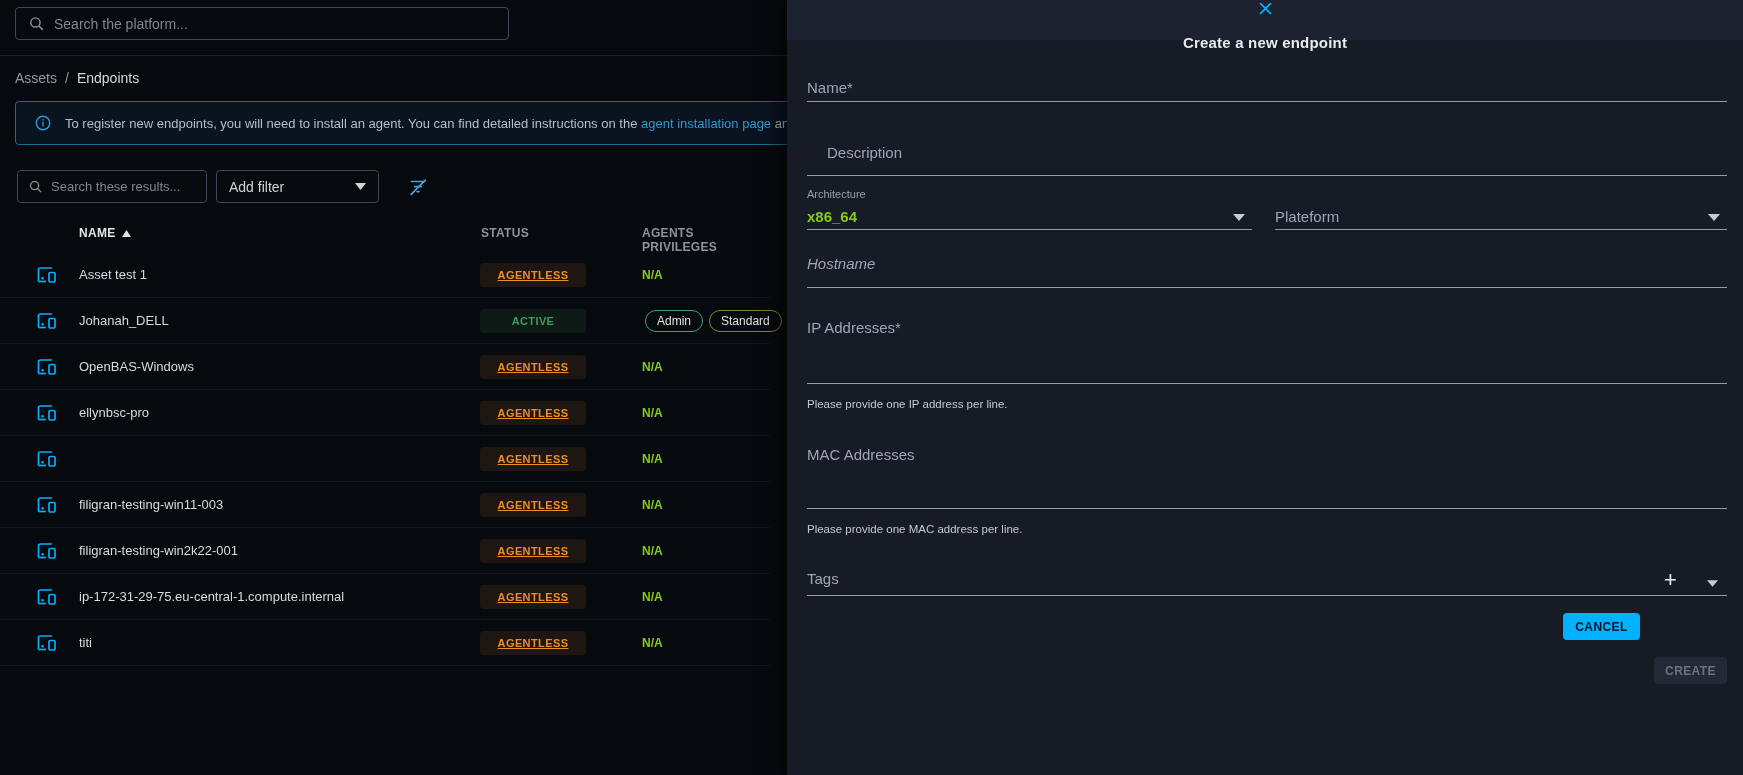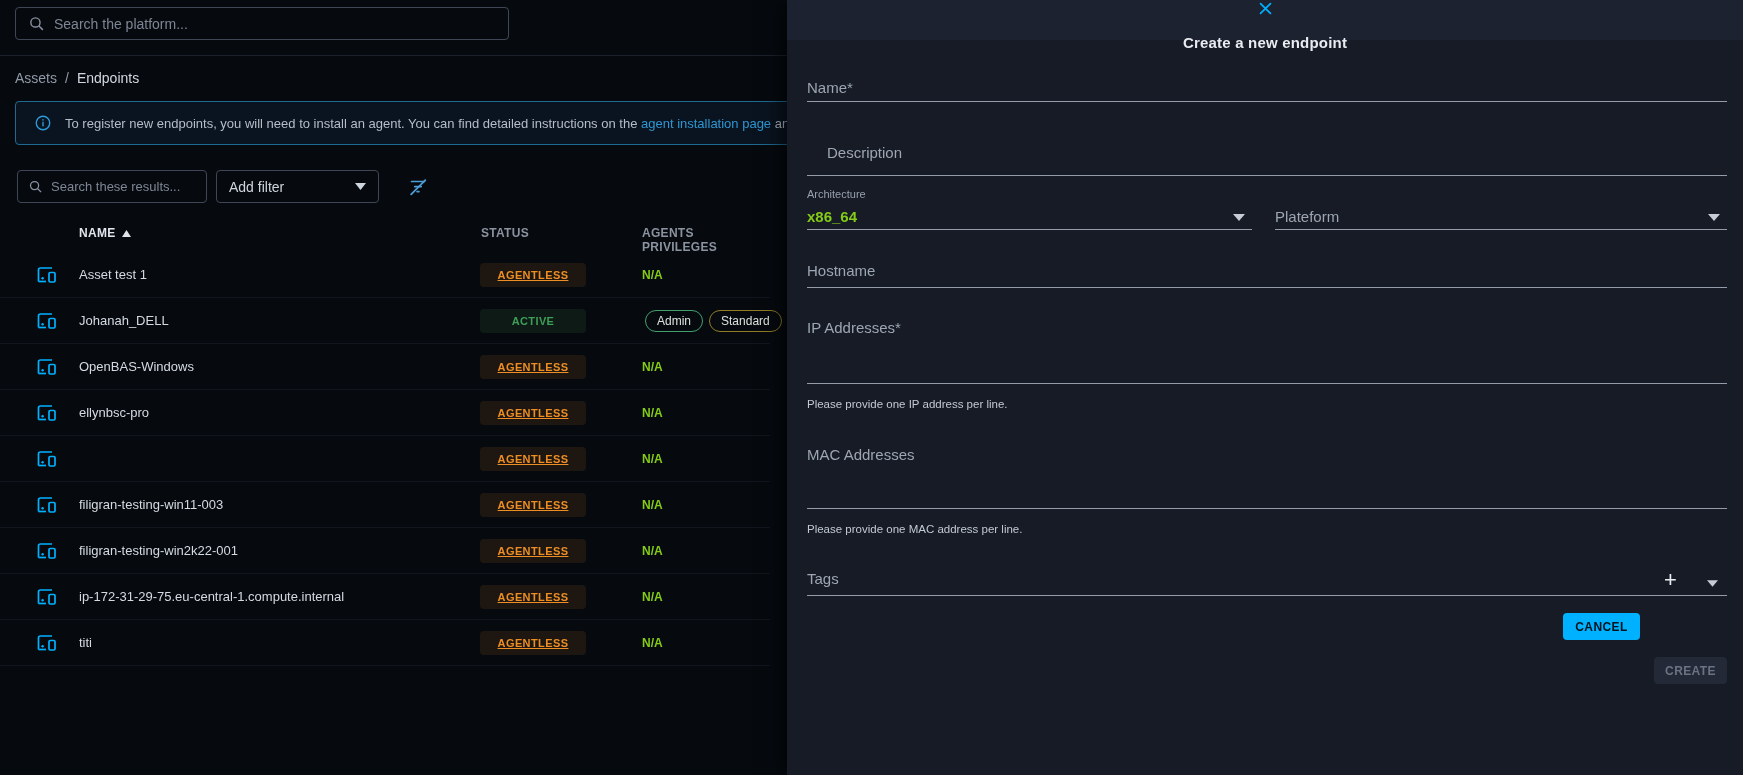--- a/index.html
+++ b/index.html
@@ -296,21 +296,21 @@
         <path d="M0 0h12L6 7z" fill="#c6cbd4"></path>
       </svg>
     <div class="underline" style="left:20px; top:229px; width:445px;"></div>
 
     <span class="f-label" style="left:488px; top:208px;">Plateform</span>
     <svg class="sel-caret" style="left:921px; top:214px;" viewBox="0 0 12 7">
         <path d="M0 0h12L6 7z" fill="#c6cbd4"></path>
       </svg>
     <div class="underline" style="left:488px; top:229px; width:452px;"></div>
 
-    <span class="f-label" style="left:20px; top:262px;">Hostname</span>
+    <span class="f-label" style="left:20px; top:255px;font-style:italic;">Hostname</span>
     <div class="underline" style="left:20px; top:287px; width:920px;"></div>
 
     <span class="f-label" style="left:20px; top:319px;">IP Addresses*</span>
     <div class="underline" style="left:20px; top:383px; width:920px;"></div>
     <span class="helper" style="left:20px; top:398px;">Please provide one IP address per line.</span>
 
     <span class="f-label" style="left:20px; top:446px;">MAC Addresses</span>
     <div class="underline" style="left:20px; top:508px; width:920px;"></div>
     <span class="helper" style="left:20px; top:523px;">Please provide one MAC address per line.</span>
 

